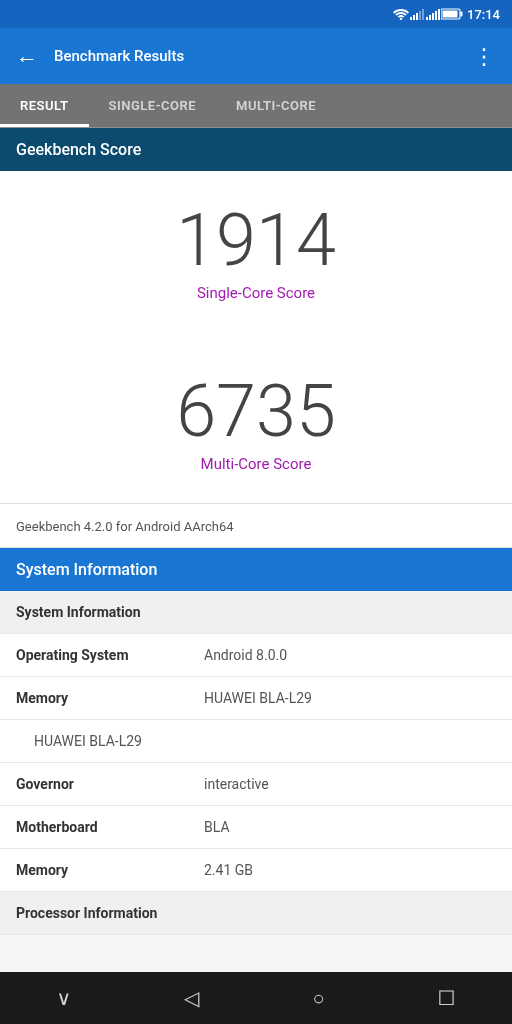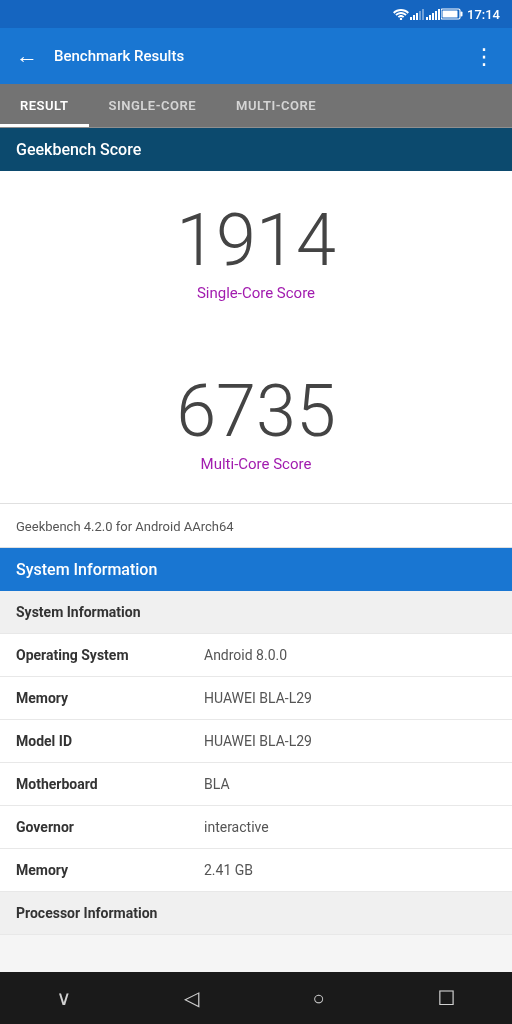--- a/index.html
+++ b/index.html
@@ -287,30 +287,29 @@
     </div>
     <div class="info-row">
         <span class="info-label">Operating System</span>
         <span class="info-value">Android 8.0.0</span>
       </div>
     <div class="info-row">
         <span class="info-label">Memory</span>
         <span class="info-value">HUAWEI BLA-L29</span>
       </div>
     <div class="info-row">
-        <span class="info-label">Model ID</span>
         <span class="info-value">HUAWEI BLA-L29</span>
+      </div>
+    <div class="info-row">
+        <span class="info-label">Governor</span>
+        <span class="info-value">interactive</span>
       </div>
     <div class="info-row">
         <span class="info-label">Motherboard</span>
         <span class="info-value">BLA</span>
-      </div>
-    <div class="info-row">
-        <span class="info-label">Governor</span>
-        <span class="info-value">interactive</span>
       </div>
     <div class="info-row">
         <span class="info-label">Memory</span>
         <span class="info-value">2.41 GB</span>
       </div>
     <div class="info-row info-row-header">
       <span class="info-label">Processor Information</span>
     </div>
   </div>
 

